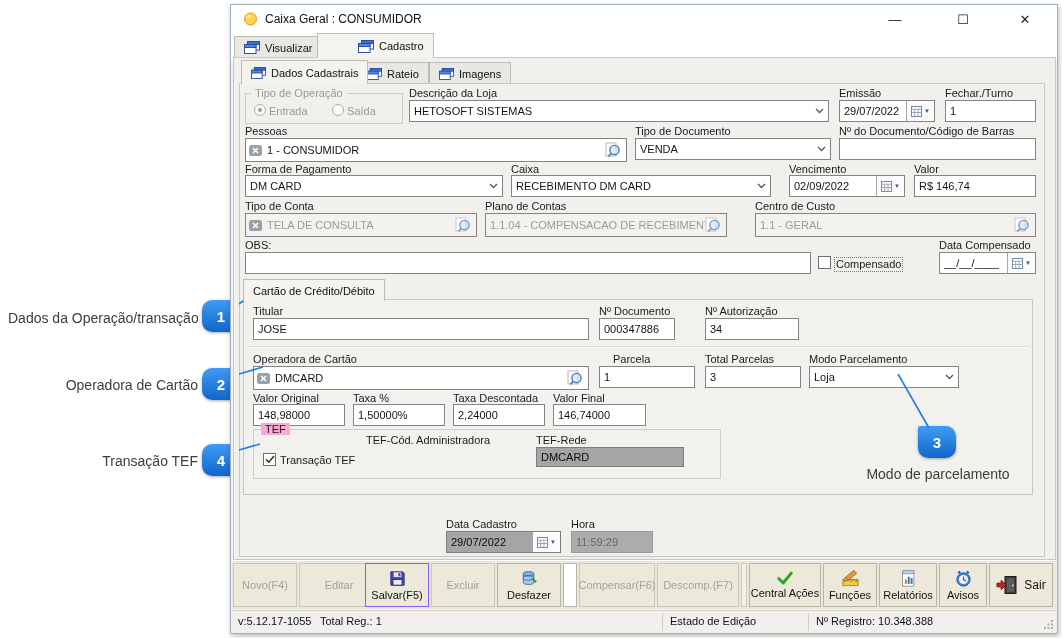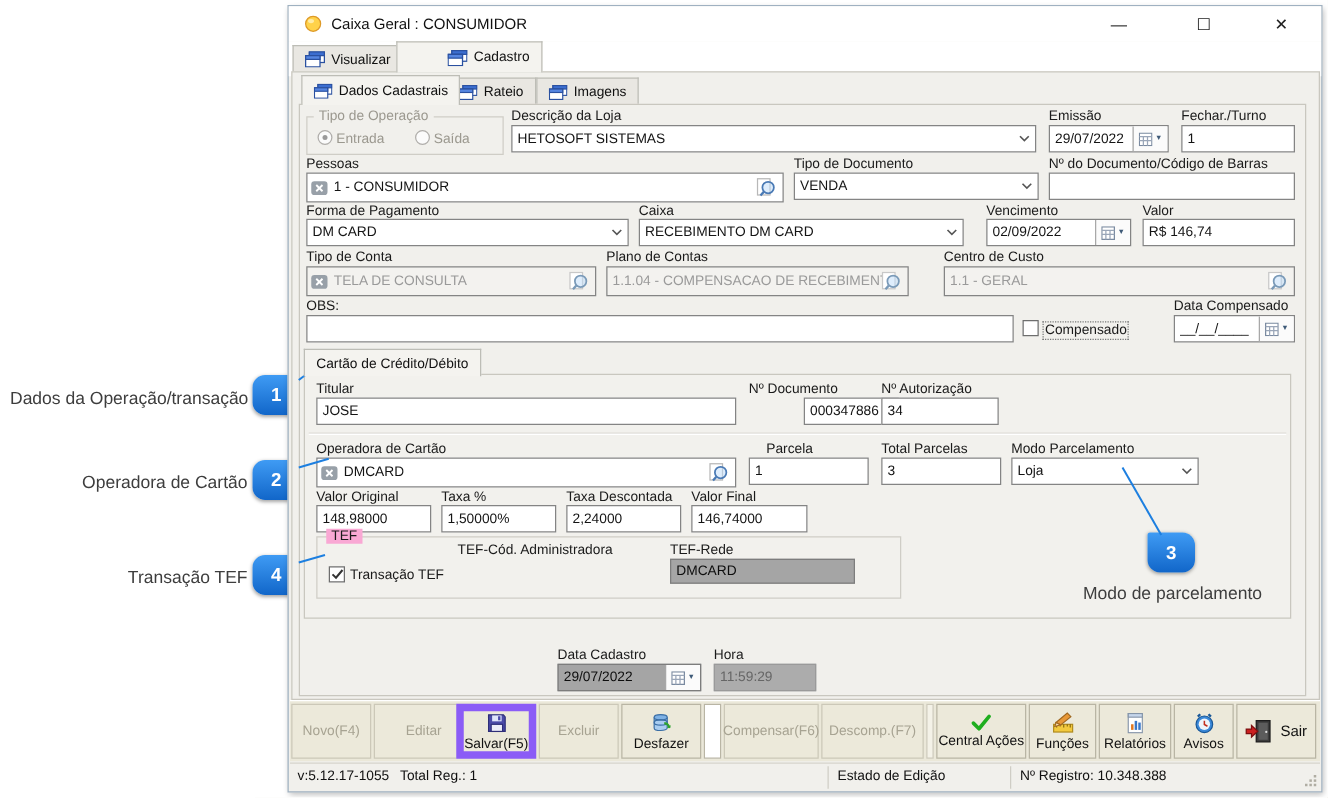--- a/index.html
+++ b/index.html
@@ -52,21 +52,21 @@
               display:flex; align-items:center; justify-content:center; }
 
   .sepline { position:absolute; height:0; border-top:1px solid #dddcd6; border-bottom:1px solid #fff; }
 
   
   .toolbar { position:absolute; left:1px; top:555px; width:824px; height:49px; background:#ebe8d9; border-top:1px solid #fff; }
   .tbtn { position:absolute; top:2px; height:44px; background:#ece9da; border:1px solid #b9b5a4;
           display:flex; flex-direction:column; align-items:center; justify-content:center; gap:1px;
           font-size:11px; color:#111; text-align:center; }
   .tbtn.disabled { color:#a7a392; border-color:#ccc8b8; }
-  .tbtn.primary { border:6px solid #8b5cf6; }
+  .tbtn.primary { border:1px solid #8b5cf6; }
   .tbtn.horiz { flex-direction:row; gap:5px; font-size:12px; }
 
   
   .statusbar { position:absolute; left:1px; top:605px; width:824px; height:22px; background:#f1f0ec; border-top:1px solid #d6d4cc; }
   .statusbar .stxt { position:absolute; top:4px; font-size:11px; color:#101010; white-space:nowrap; }
   .vsep { position:absolute; top:2px; width:1px; height:18px; background:#cfcdc5; }
 
   
   .badge { position:absolute; width:38px; height:32px; color:#fff; font-size:15px; font-weight:bold;
            display:flex; align-items:center; justify-content:center;
@@ -340,21 +340,21 @@
       <span>Cartão de Crédito/Débito</span>
     </div>
     <div class="page" style="left:12px; top:294px; width:790px; height:196px; background:#f2f1ed;"></div>
     <div class="sepline" style="left:16px; top:341px; width:782px;"></div>
 
     <div class="lbl" style="left:22px; top:300px;">Titular</div>
     <div class="field" style="left:22px; top:313px; width:336px; height:22px;">
       <span class="val">JOSE</span>
     </div>
     <div class="lbl" style="left:368px; top:300px;">Nº Documento</div>
-    <div class="field" style="left:368px; top:313px; width:76px; height:22px;margin-left:44px;">
+    <div class="field" style="left:368px; top:313px; width:76px; height:22px;">
       <span class="val">000347886</span>
     </div>
     <div class="lbl" style="left:474px; top:300px;">Nº Autorização</div>
     <div class="field" style="left:474px; top:313px; width:94px; height:22px;">
       <span class="val">34</span>
     </div>
 
     <div class="lbl" style="left:22px; top:348px;">Operadora de Cartão</div>
     <div class="field lookup" style="left:22px; top:361px; width:336px; height:24px;">
       <span>

